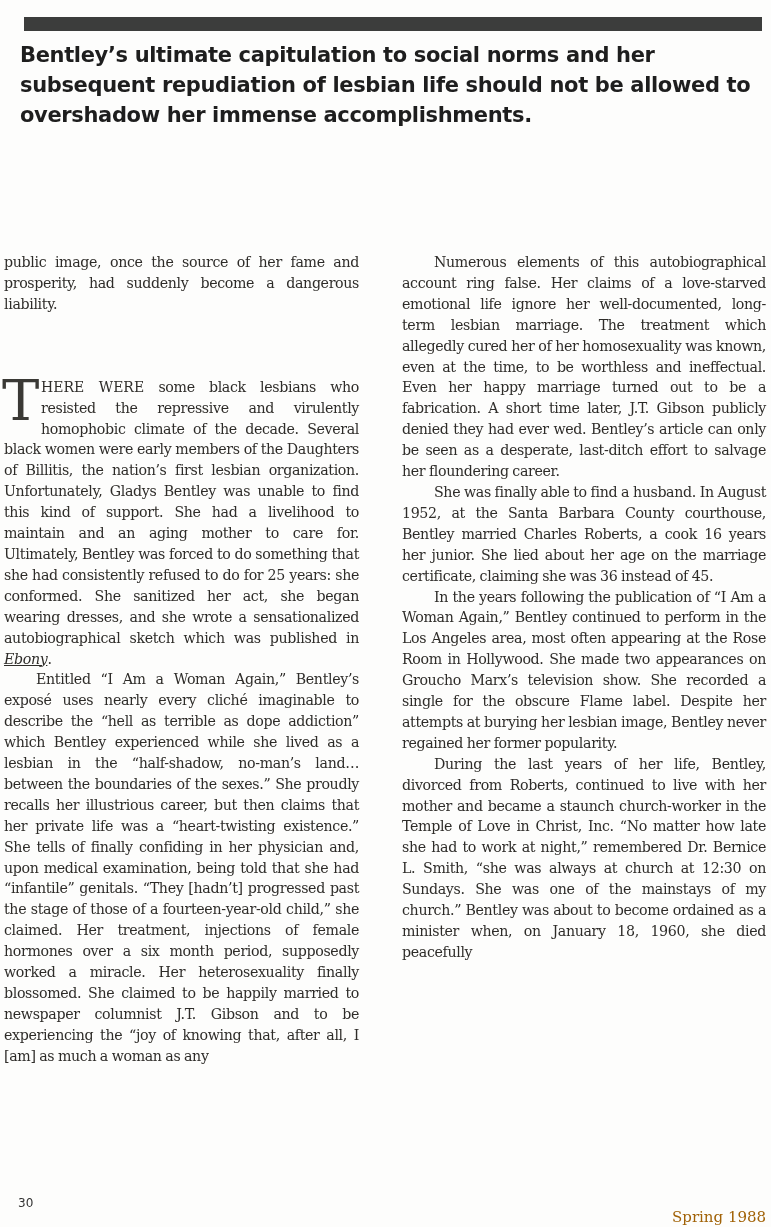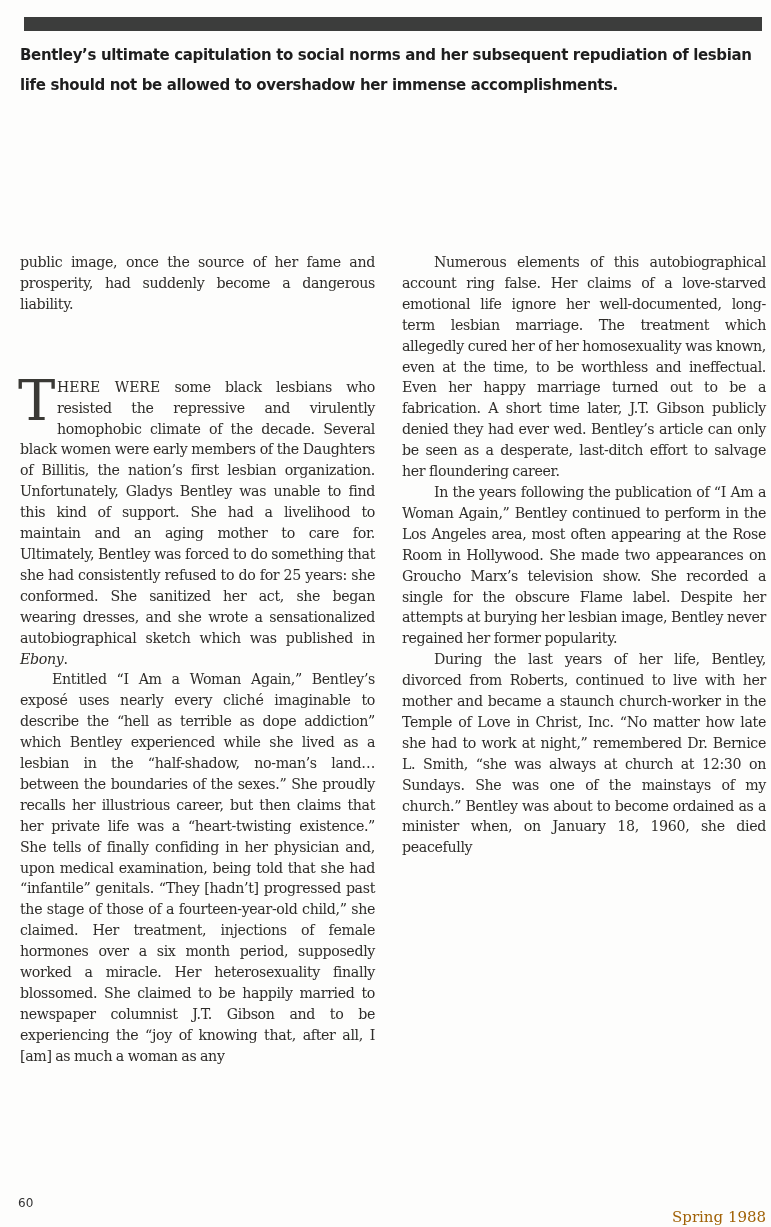--- a/index.html
+++ b/index.html
@@ -7,38 +7,38 @@
       width: 771px; height: 1227px; background: #fdfdfc;
       position: relative; overflow: hidden; color: #2b2a28;
     }
     .rule {
       position: absolute; left: 24px; top: 17px; width: 738px; height: 14px;
       background: #3c3d3c;
     }
     .pullquote {
       position: absolute; left: 20px; top: 40px; width: 740px;
       font-family: "DejaVu Sans", sans-serif; font-weight: bold;
-      font-size: 15px; line-height: 30px; color: #1e1e1e; letter-spacing: -0.35px;
+      font-size: 21px; line-height: 30px; color: #1e1e1e; letter-spacing: -0.35px;
     }
     .col {
       position: absolute; font-family: "DejaVu Serif", serif;
       font-size: 14.2px; line-height: 20.9px; text-align: justify;
       letter-spacing: -0.35px; word-spacing: -0.5px; color: #2e2c29;
     }
     .col p { margin: 0; }
     .col p.indent { text-indent: 32px; }
-    #col-left { left: 20px; top: 252px; width: 355px; }
+    #col-left { left: 4px; top: 252px; width: 355px; }
     #col-right { left: 402px; top: 252px; width: 364px; }
     .gap { height: 62px; }
     .dropcap {
       float: left; font-size: 56px; line-height: 44px;
       margin: 2px 2px 0 -2px; font-family: "DejaVu Serif", serif; color: #3a3935;
     }
     .smallcaps { font-size: 14px; letter-spacing: 0; }
-    em { font-style: italic; }
+    em { font-style: italic; text-decoration: underline; }
     .folio-left {
       position: absolute; left: 18px; top: 1196px;
       font-family: "DejaVu Sans", sans-serif; font-size: 12px; color: #333;
     }
     .folio-right {
       position: absolute; left: 672px; top: 1208px;
       font-family: "DejaVu Serif", serif; font-size: 15px; color: #a16207;
     }
   </style>
 </head>
@@ -50,18 +50,19 @@
 
 <div class="col" id="col-left">
   <p>public image, once the source of her fame and prosperity, had suddenly become a dangerous liability.</p>
   <div class="gap"></div>
   <p><span class="dropcap">T</span><span class="smallcaps">HERE WERE</span><span> some black lesbians who resisted the repressive and virulently homophobic climate of the decade. Several black women were early members of the Daughters of Billitis, the nation’s first lesbian organization. Unfortunately, Gladys Bentley was unable to find this kind of support. She had a livelihood to maintain and an aging mother to care for. Ultimately, Bentley was forced to do something that she had consistently refused to do for 25 years: she conformed. She sanitized her act, she began wearing dresses, and she wrote a sensationalized autobiographical sketch which was published in </span><em>Ebony</em><span>.</span></p>
   <p class="indent">Entitled “I Am a Woman Again,” Bentley’s exposé uses nearly every cliché imaginable to describe the “hell as terrible as dope addiction” which Bentley experienced while she lived as a lesbian in the “half-shadow, no-man’s land…between the boundaries of the sexes.” She proudly recalls her illustrious career, but then claims that her private life was a “heart-twisting existence.” She tells of finally confiding in her physician and, upon medical examination, being told that she had “infantile” genitals. “They [hadn’t] progressed past the stage of those of a fourteen-year-old child,” she claimed. Her treatment, injections of female hormones over a six month period, supposedly worked a miracle. Her heterosexuality finally blossomed. She claimed to be happily married to newspaper columnist J.T. Gibson and to be experiencing the “joy of knowing that, after all, I [am] as much a woman as any</p>
 </div>
 
 <div class="col" id="col-right">
   <p class="indent">Numerous elements of this autobiographical account ring false. Her claims of a love-starved emotional life ignore her well-documented, long-term lesbian marriage. The treatment which allegedly cured her of her homosexuality was known, even at the time, to be worthless and ineffectual. Even her happy marriage turned out to be a fabrication. A short time later, J.T. Gibson publicly denied they had ever wed. Bentley’s article can only be seen as a desperate, last-ditch effort to salvage her floundering career.</p>
+  <p class="indent">She was finally able to find a husband. In August 1952, at the Santa Barbara County courthouse, Bentley married Charles Roberts, a cook 16 years her junior. She lied about her age on the marriage certificate, claiming she was 36 instead of 45.</p>
   <p class="indent">In the years following the publication of “I Am a Woman Again,” Bentley continued to perform in the Los Angeles area, most often appearing at the Rose Room in Hollywood. She made two appearances on Groucho Marx’s television show. She recorded a single for the obscure Flame label. Despite her attempts at burying her lesbian image, Bentley never regained her former popularity.</p>
   <p class="indent">During the last years of her life, Bentley, divorced from Roberts, continued to live with her mother and became a staunch church-worker in the Temple of Love in Christ, Inc. “No matter how late she had to work at night,” remembered Dr. Bernice L. Smith, “she was always at church at 12:30 on Sundays. She was one of the mainstays of my church.” Bentley was about to become ordained as a minister when, on January 18, 1960, she died peacefully</p>
 </div>
 
-<div class="folio-left">60</div>
+<div class="folio-left">30</div>
 <div class="folio-right">Spring 1988</div>
 
 </body></html>

